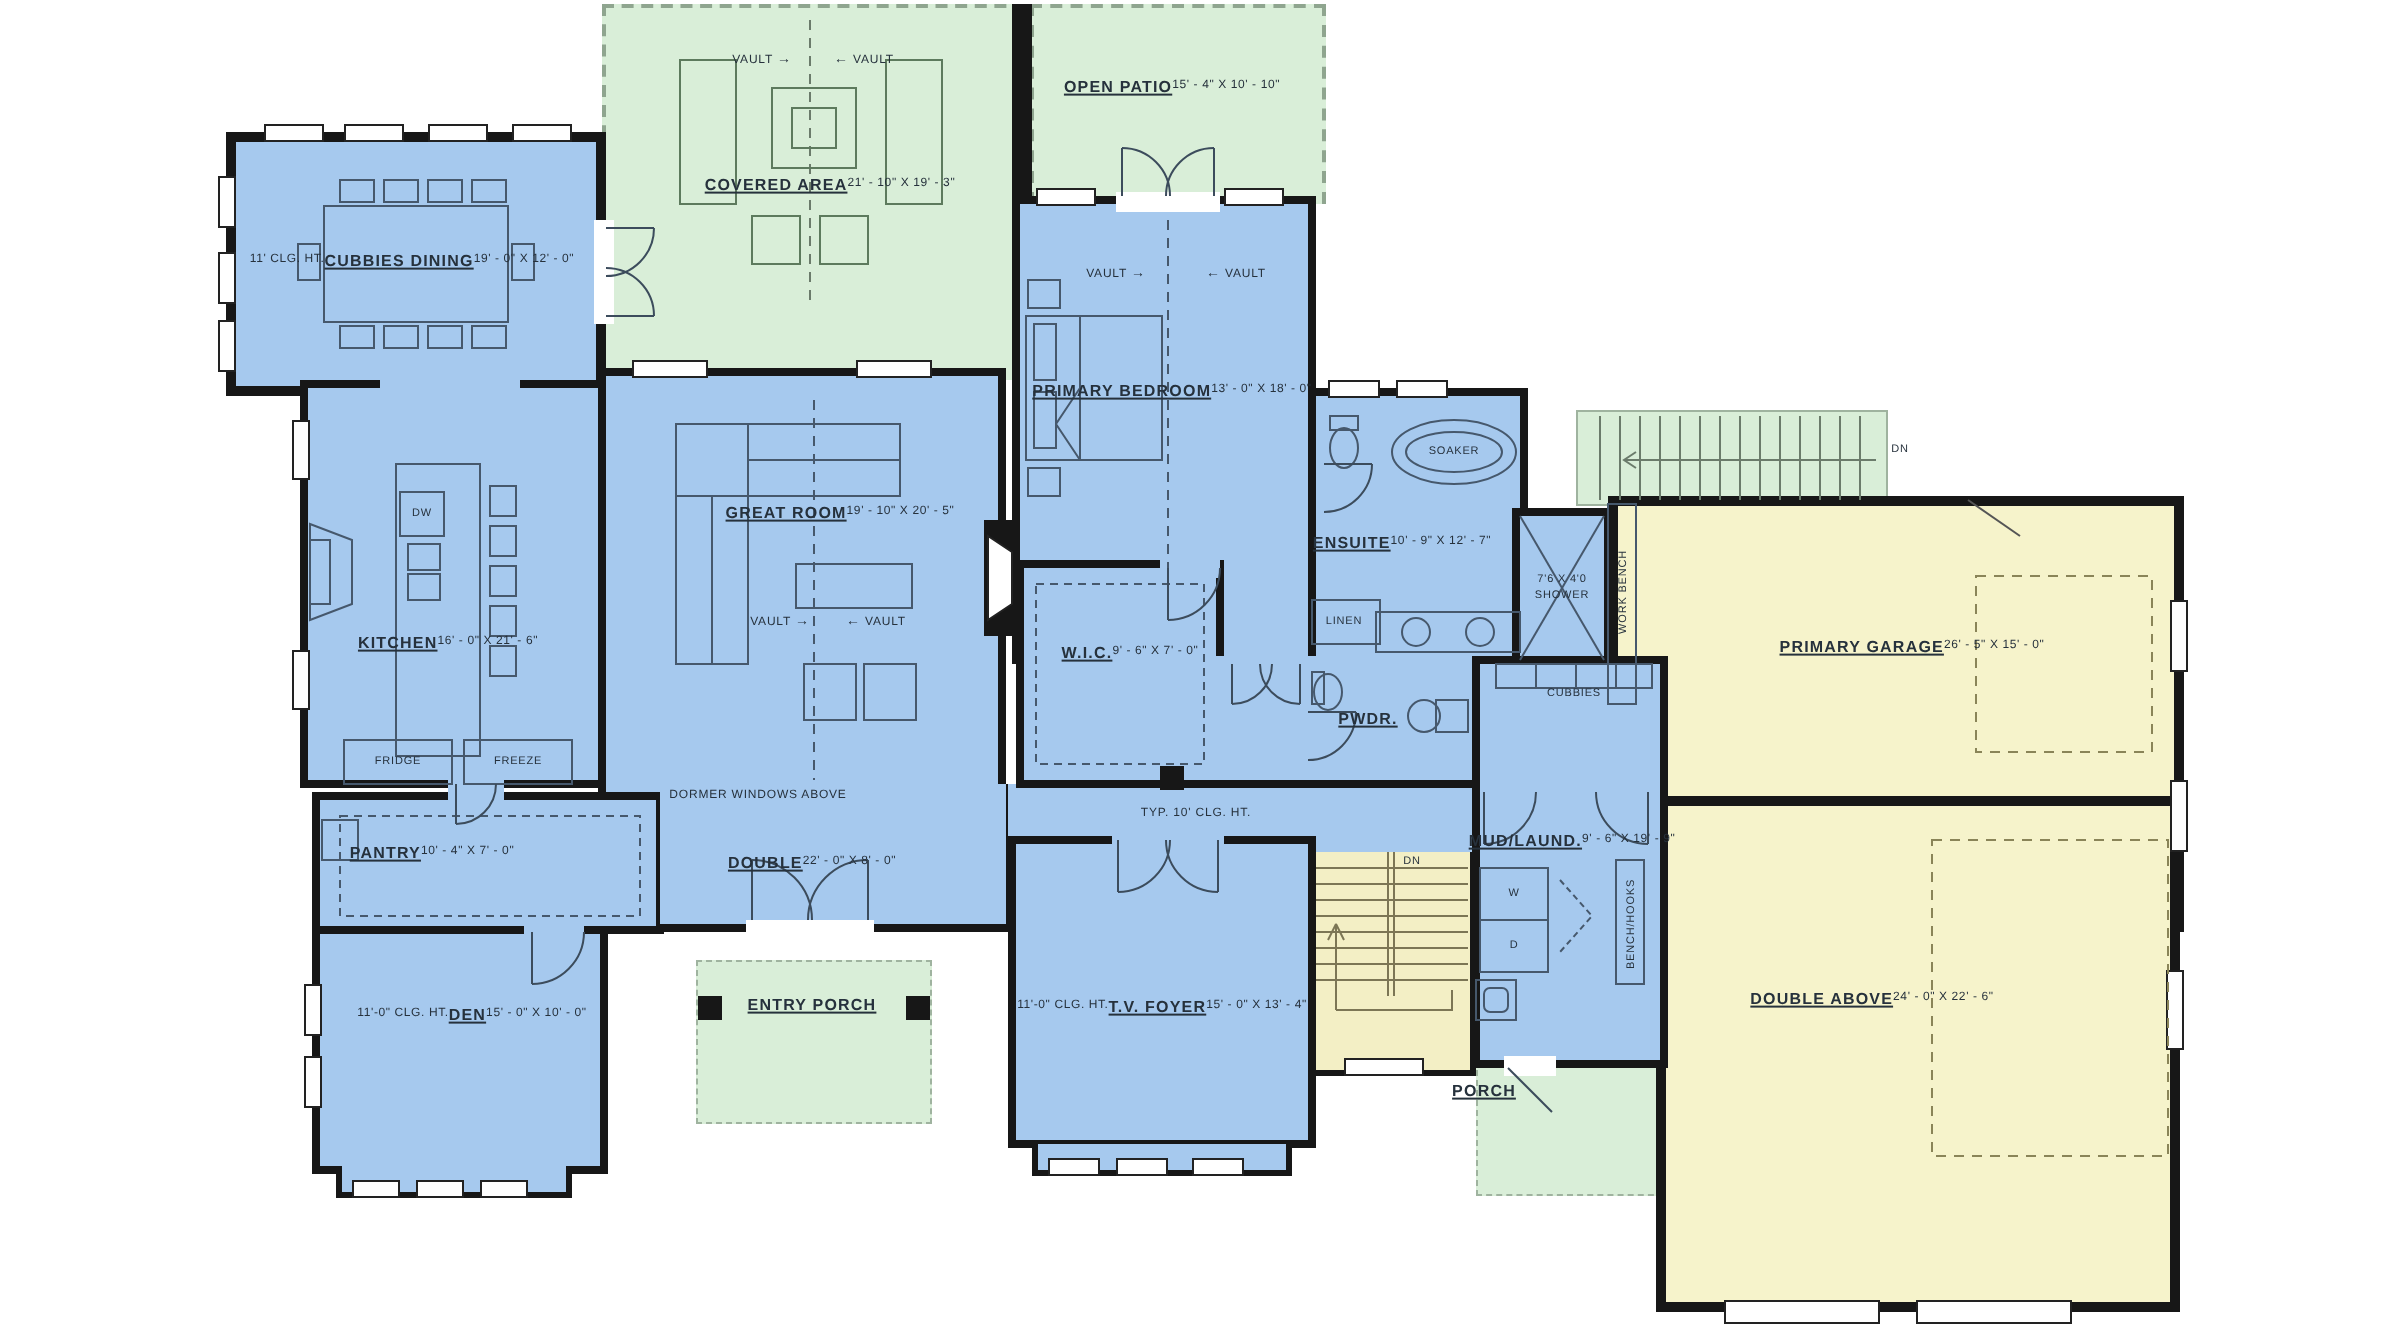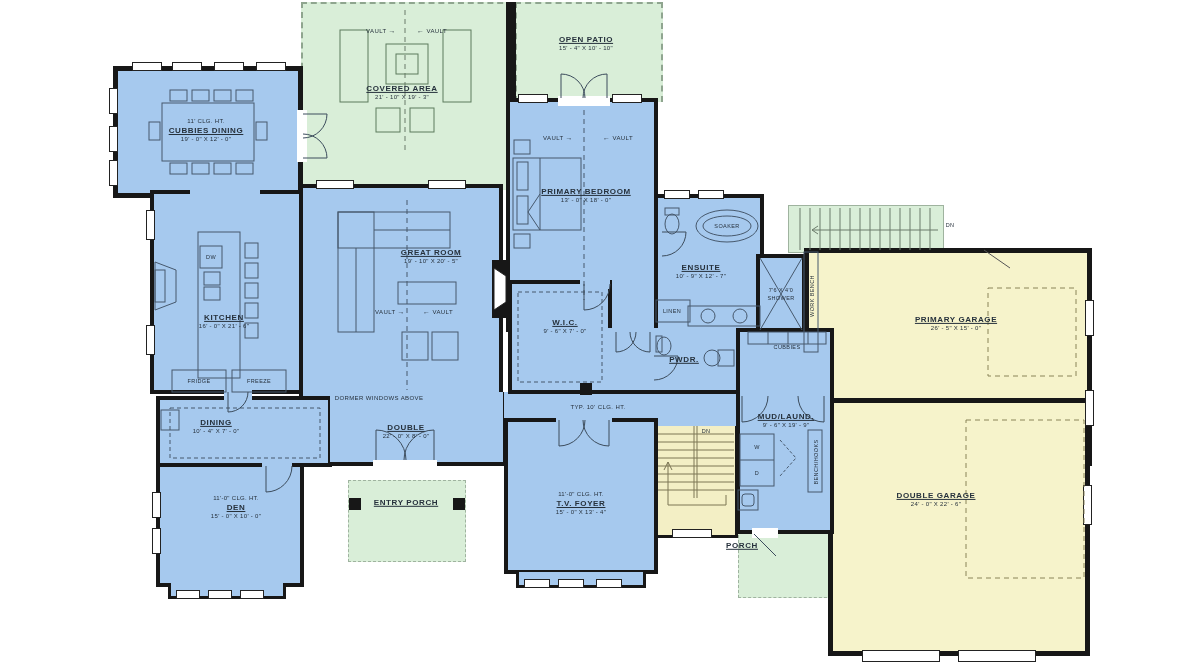--- a/index.html
+++ b/index.html
@@ -13,21 +13,21 @@
   .w4{border:4px solid #171717;}
   .w3{border:3px solid #171717;}
   .dsh{border:2px dashed #8fa58f;}
   .thn{border:1px solid #9fb39f;}
   .wall{position:absolute;background:#171717;z-index:6;}
   .win{position:absolute;background:#fff;border:1.5px solid #222;box-sizing:border-box;z-index:7;}
   .gap{position:absolute;background:#fff;z-index:7;}
   .gapb{position:absolute;background:#a6c9ee;z-index:7;}
   .post{position:absolute;background:#171717;z-index:8;}
   svg.furn{position:absolute;left:0;top:0;z-index:10;pointer-events:none;}
-  .lbl{position:absolute;z-index:30;display:flex;flex-direction:column;align-items:center;
+  .lbl{position:absolute;z-index:30;display:flex;flex-direction:row;align-items:center;
        transform:translate(-50%,-50%);text-align:left;line-height:1.3;white-space:nowrap;color:#26313c;}
   .lbl .clg{font-size:6px;letter-spacing:.3px;}
   .lbl .name{font-size:8px;font-weight:700;letter-spacing:.6px;text-decoration:underline;}
   .lbl .dims{font-size:6px;letter-spacing:.3px;}
   .ann{position:absolute;z-index:30;transform:translate(-50%,-50%);font-size:6px;letter-spacing:.4px;
        color:#26313c;white-space:nowrap;}
   .tiny{font-size:5.5px;}
   .vlabel{writing-mode:vertical-rl;transform:translate(-50%,-50%) rotate(180deg);}
   .ar{font-size:7px;}
 </style>
@@ -311,53 +311,53 @@
           <path d="M228 412 A20 20 0 0 0 248 392"></path>
       </g>
     </g>
   </svg>
 
   <div class="lbl" style="left:206px;top:131px">
     <span class="clg">11' CLG. HT.</span>
     <span class="name">CUBBIES DINING</span>
     <span class="dims">19' - 0" X 12' - 0"</span>
   </div>
-  <div class="lbl" style="left:402px;top:93px">
+  <div class="lbl" style="left:415px;top:93px">
     <span class="name">COVERED AREA</span>
     <span class="dims">21' - 10" X 19' - 3"</span>
   </div>
   <div class="lbl" style="left:586px;top:44px">
     <span class="name">OPEN PATIO</span>
     <span class="dims">15' - 4" X 10' - 10"</span>
   </div>
   <div class="lbl" style="left:586px;top:196px">
     <span class="name">PRIMARY BEDROOM</span>
     <span class="dims">13' - 0" X 18' - 0"</span>
   </div>
-  <div class="lbl" style="left:431px;top:257px">
+  <div class="lbl" style="left:420px;top:257px">
     <span class="name">GREAT ROOM</span>
     <span class="dims">19' - 10" X 20' - 5"</span>
   </div>
   <div class="lbl" style="left:224px;top:322px">
     <span class="name">KITCHEN</span>
     <span class="dims">16' - 0" X 21' - 6"</span>
   </div>
   <div class="lbl" style="left:701px;top:272px">
     <span class="name">ENSUITE</span>
     <span class="dims">10' - 9" X 12' - 7"</span>
   </div>
   <div class="lbl" style="left:565px;top:327px">
     <span class="name">W.I.C.</span>
     <span class="dims">9' - 6" X 7' - 0"</span>
   </div>
   <div class="lbl" style="left:684px;top:360px">
     <span class="name">PWDR.</span>
   </div>
   <div class="lbl" style="left:216px;top:427px">
-    <span class="name">DINING</span>
+    <span class="name">PANTRY</span>
     <span class="dims">10' - 4" X 7' - 0"</span>
   </div>
   <div class="lbl" style="left:406px;top:432px">
     <span class="name">DOUBLE</span>
     <span class="dims">22' - 0" X 8' - 0"</span>
   </div>
   <div class="lbl" style="left:236px;top:508px">
     <span class="clg">11'-0" CLG. HT.</span>
     <span class="name">DEN</span>
     <span class="dims">15' - 0" X 10' - 0"</span>
@@ -375,21 +375,21 @@
     <span class="dims">9' - 6" X 19' - 9"</span>
   </div>
   <div class="lbl" style="left:742px;top:546px">
     <span class="name">PORCH</span>
   </div>
   <div class="lbl" style="left:956px;top:324px">
     <span class="name">PRIMARY GARAGE</span>
     <span class="dims">26' - 5" X 15' - 0"</span>
   </div>
   <div class="lbl" style="left:936px;top:500px">
-    <span class="name">DOUBLE GARAGE</span>
+    <span class="name">DOUBLE ABOVE</span>
     <span class="dims">24' - 0" X 22' - 6"</span>
   </div>
 
   <div class="ann" style="left:381px;top:30px"><span>VAULT</span> <span class="ar">→</span></div>
   <div class="ann" style="left:432px;top:30px"><span class="ar">←</span> <span>VAULT</span></div>
   <div class="ann" style="left:390px;top:311px"><span>VAULT</span> <span class="ar">→</span></div>
   <div class="ann" style="left:438px;top:311px"><span class="ar">←</span> <span>VAULT</span></div>
   <div class="ann" style="left:558px;top:137px"><span>VAULT</span> <span class="ar">→</span></div>
   <div class="ann" style="left:618px;top:137px"><span class="ar">←</span> <span>VAULT</span></div>
   <div class="ann" style="left:379px;top:398px"><span>DORMER WINDOWS ABOVE</span></div>

